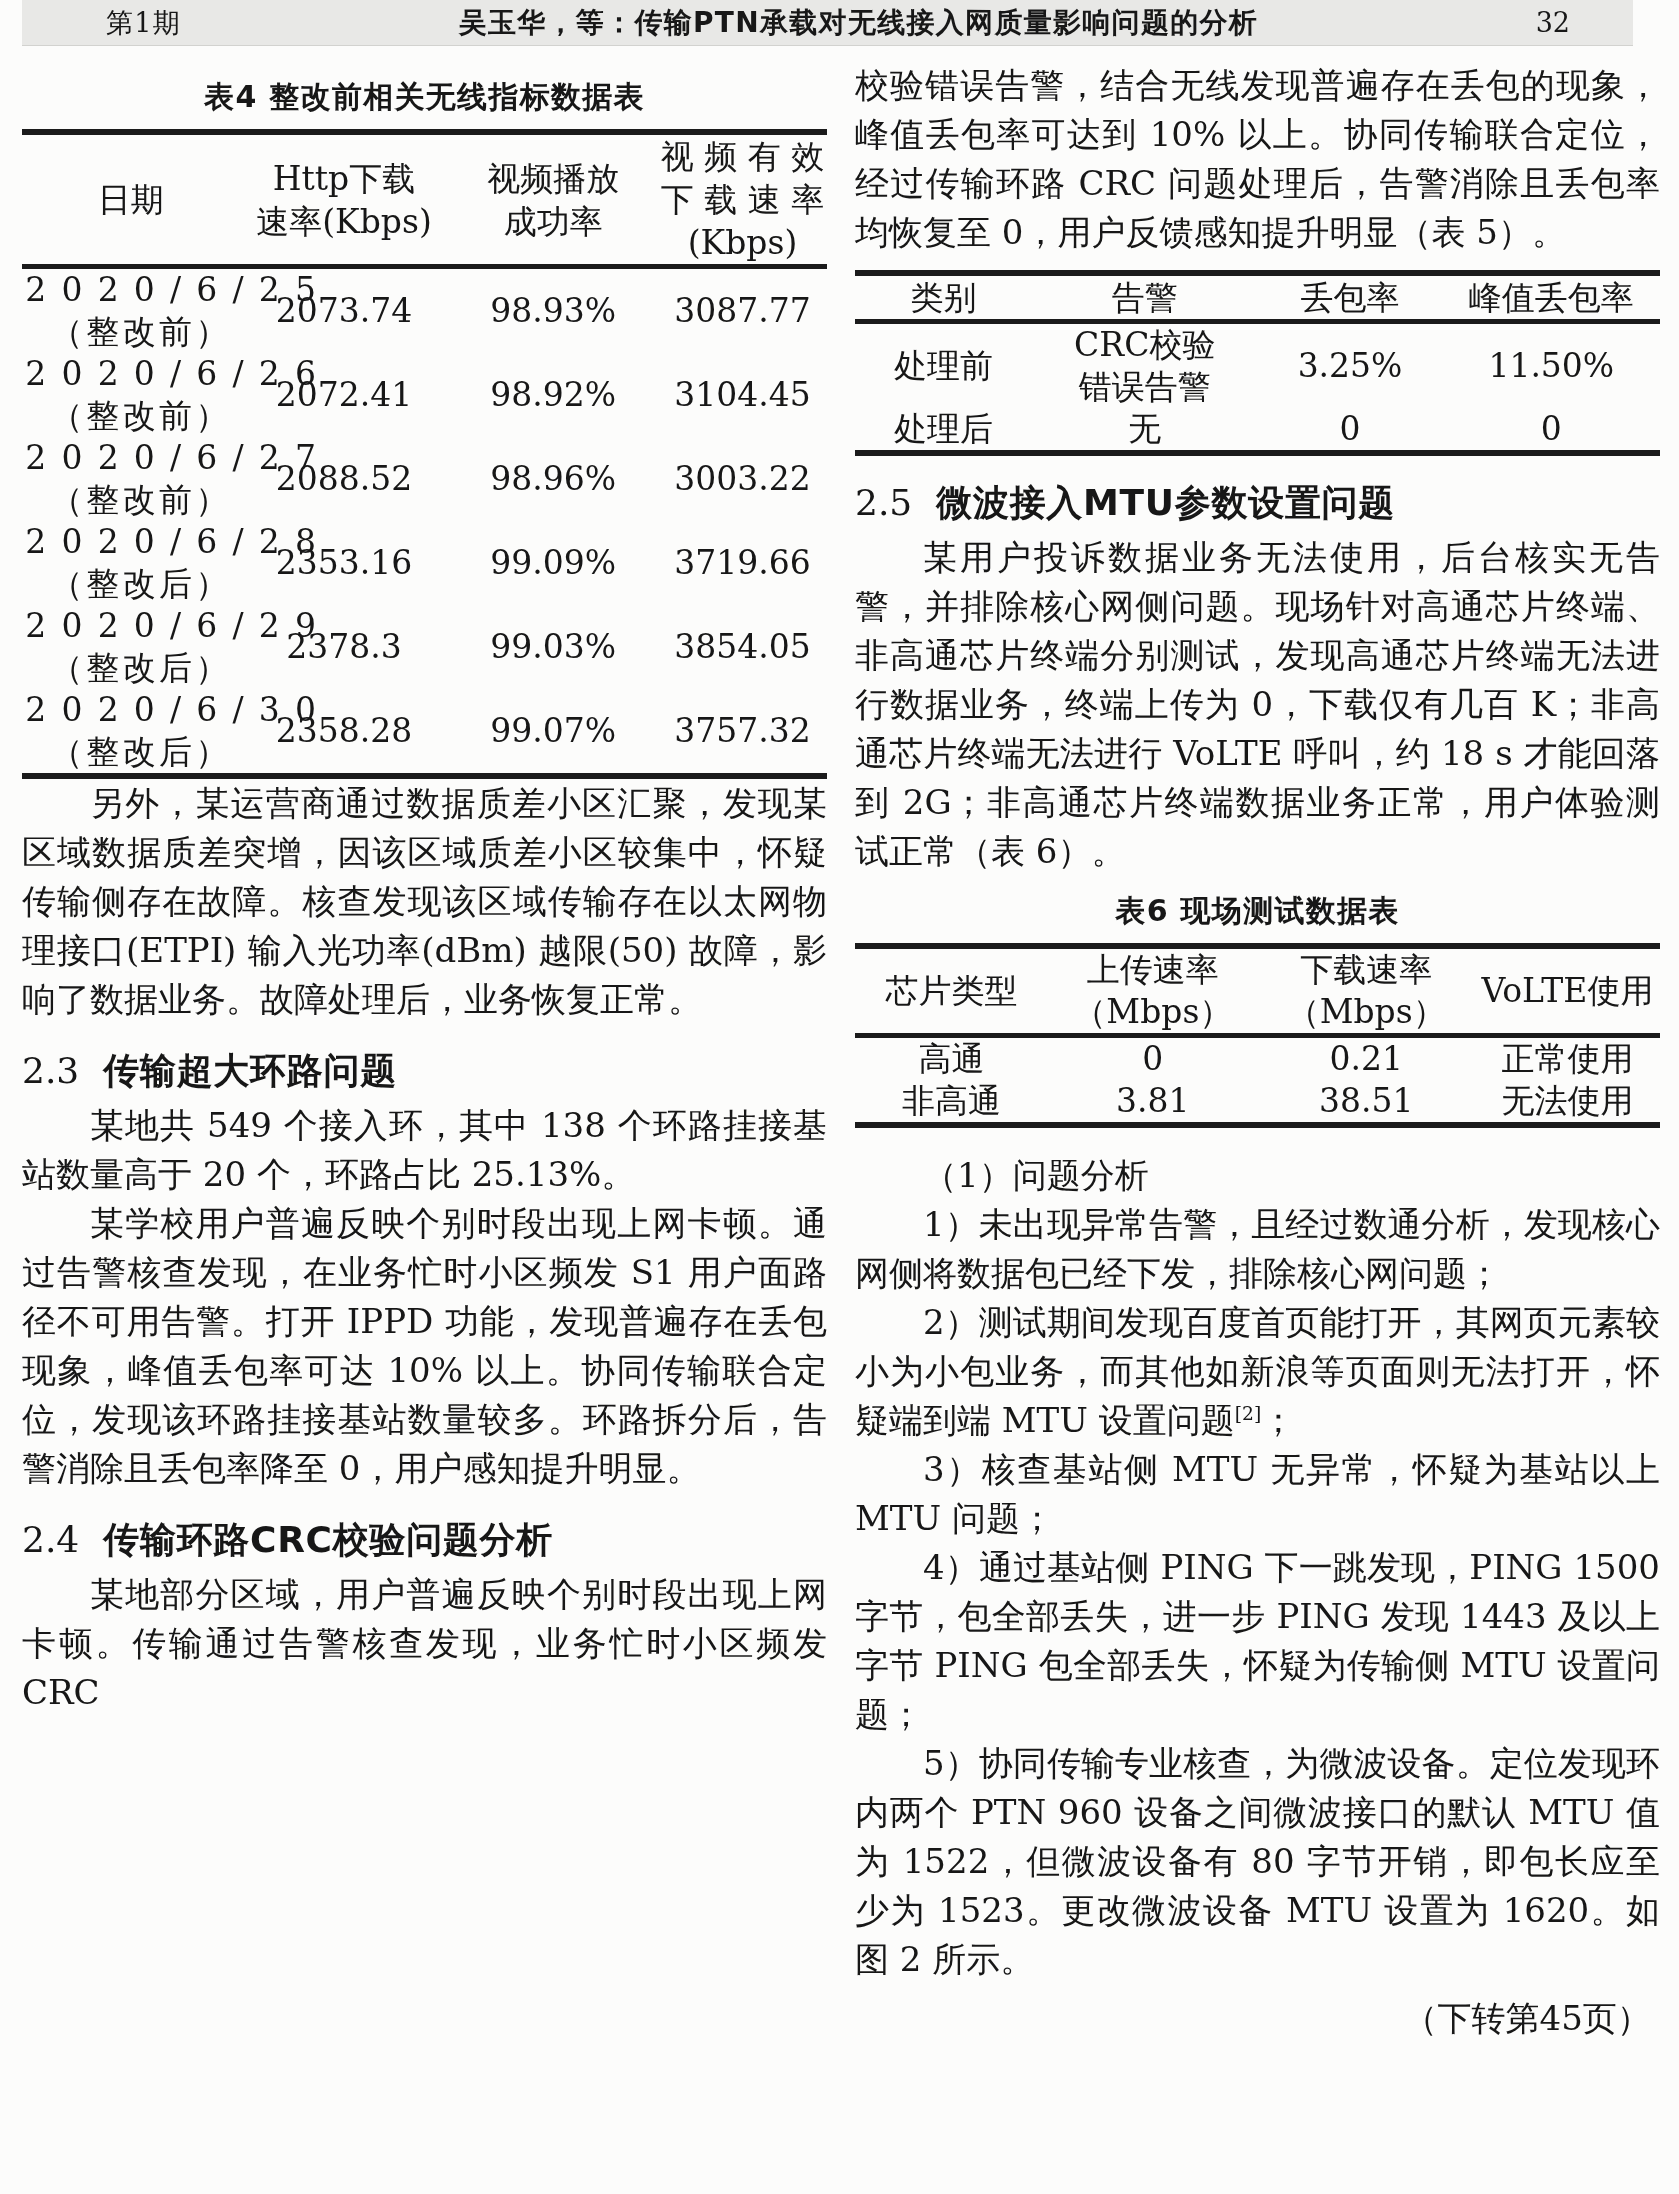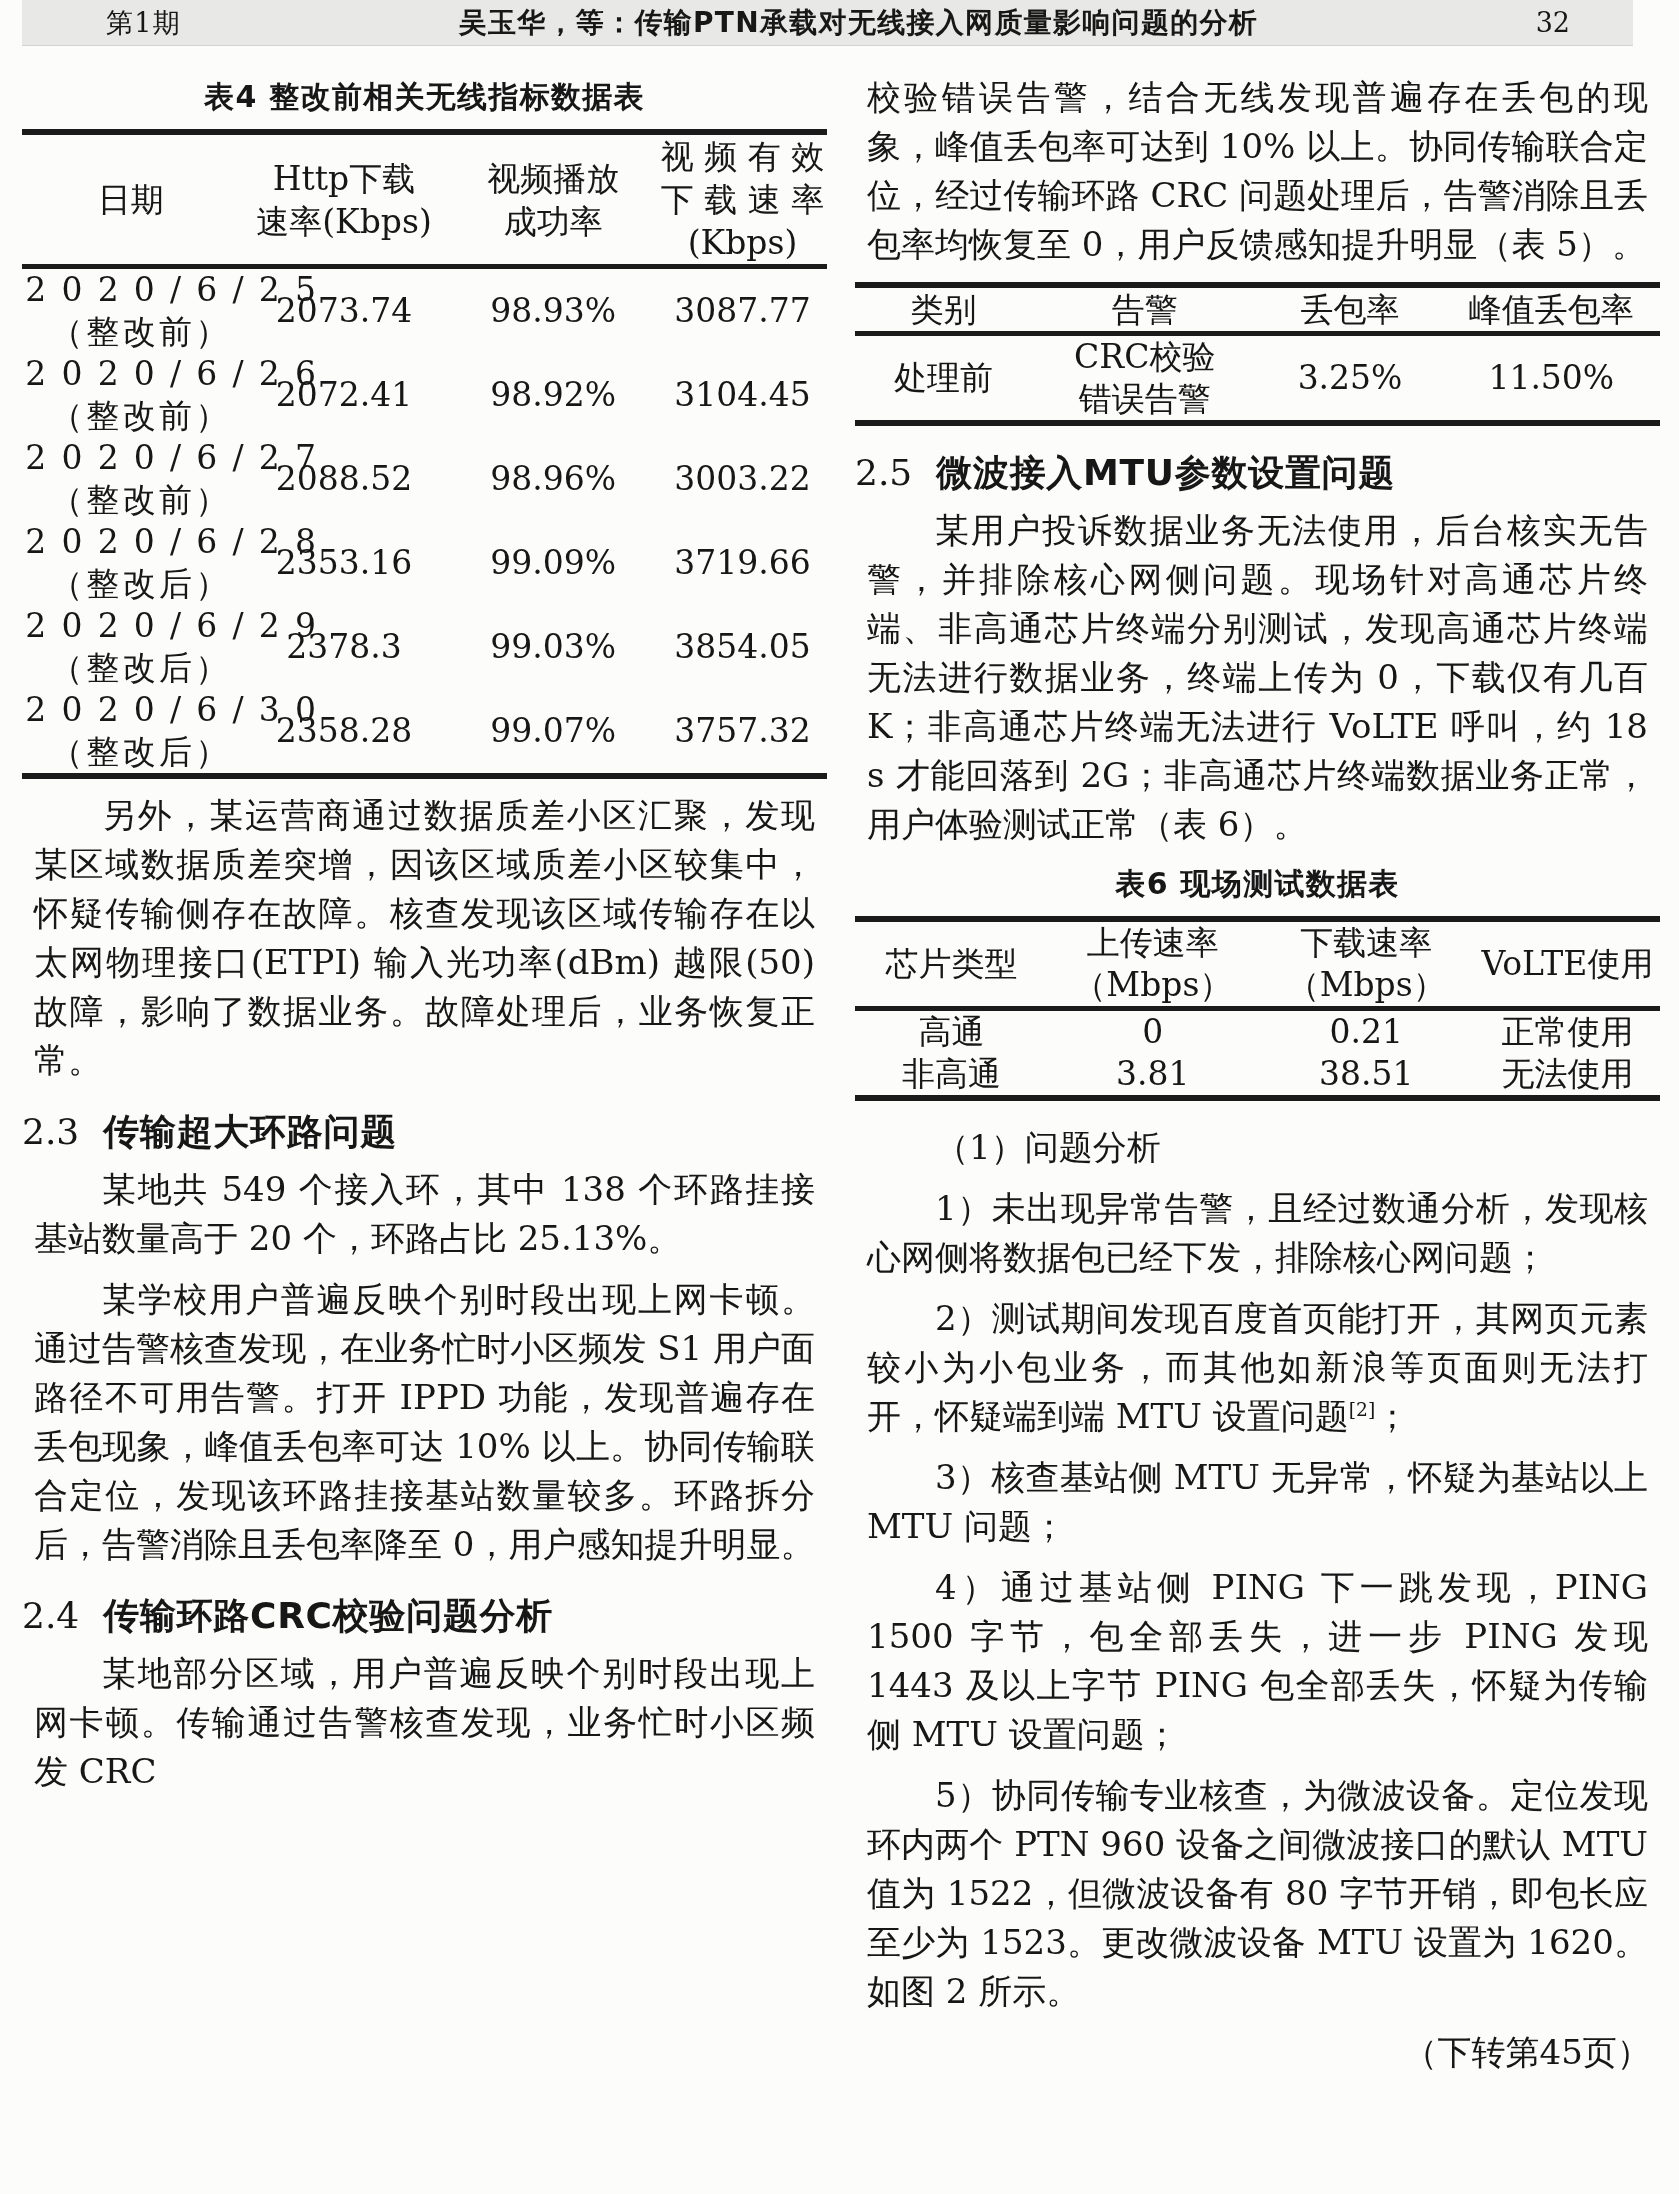--- a/index.html
+++ b/index.html
@@ -20,21 +20,21 @@
     font-family:"DejaVu Sans","Liberation Sans",sans-serif; font-weight:700;
   }
   .header-page { margin-right:63px; font-size:27px; }
   
   .columns {
     position:absolute; top:61px; left:22px; width:1638px;
     display:flex; gap:28px;
   }
   .col { width:805px; }
   p.body {
-    margin:12px; font-size:34px; line-height:49px;
+    margin:0; font-size:34px; line-height:49px;
     text-align:justify; text-indent:2em;
   }
   p.noindent { text-indent:0; }
   sup.fnote { font-size:0.55em; vertical-align:super; line-height:0; }
   
   .sec { margin:25px 0 9.2px 0; font-size:36px; line-height:43px; display:flex; align-items:center; }
   .sec-num { font-family:"DejaVu Serif","Liberation Serif",serif; margin-right:24px; }
   .sec-title {
     font-family:"DejaVu Sans","Liberation Sans",sans-serif;
     font-weight:700; letter-spacing:0.7px;
@@ -209,20 +209,26 @@
           </tr>
         </thead>
         <tbody>
           <tr>
             <td>处理前</td>
             <td class="pre">CRC校验
 错误告警</td>
             <td>3.25%</td>
             <td>11.50%</td>
           </tr>
+          <tr>
+            <td>处理后</td>
+            <td>无</td>
+            <td>0</td>
+            <td>0</td>
+          </tr>
         </tbody>
       </table>
 
       <div class="sec">
         <span class="sec-num">2.5</span>
         <span class="sec-title">微波接入MTU参数设置问题</span>
       </div>
       <p class="body">某用户投诉数据业务无法使用，后台核实无告警，并排除核心网侧问题。现场针对高通芯片终端、非高通芯片终端分别测试，发现高通芯片终端无法进行数据业务，终端上传为 0，下载仅有几百 K；非高通芯片终端无法进行 VoLTE 呼叫，约 18 s 才能回落到 2G；非高通芯片终端数据业务正常，用户体验测试正常（表 6）。</p>
 
       <div class="tbl-caption cap-t6">表6  现场测试数据表</div>

